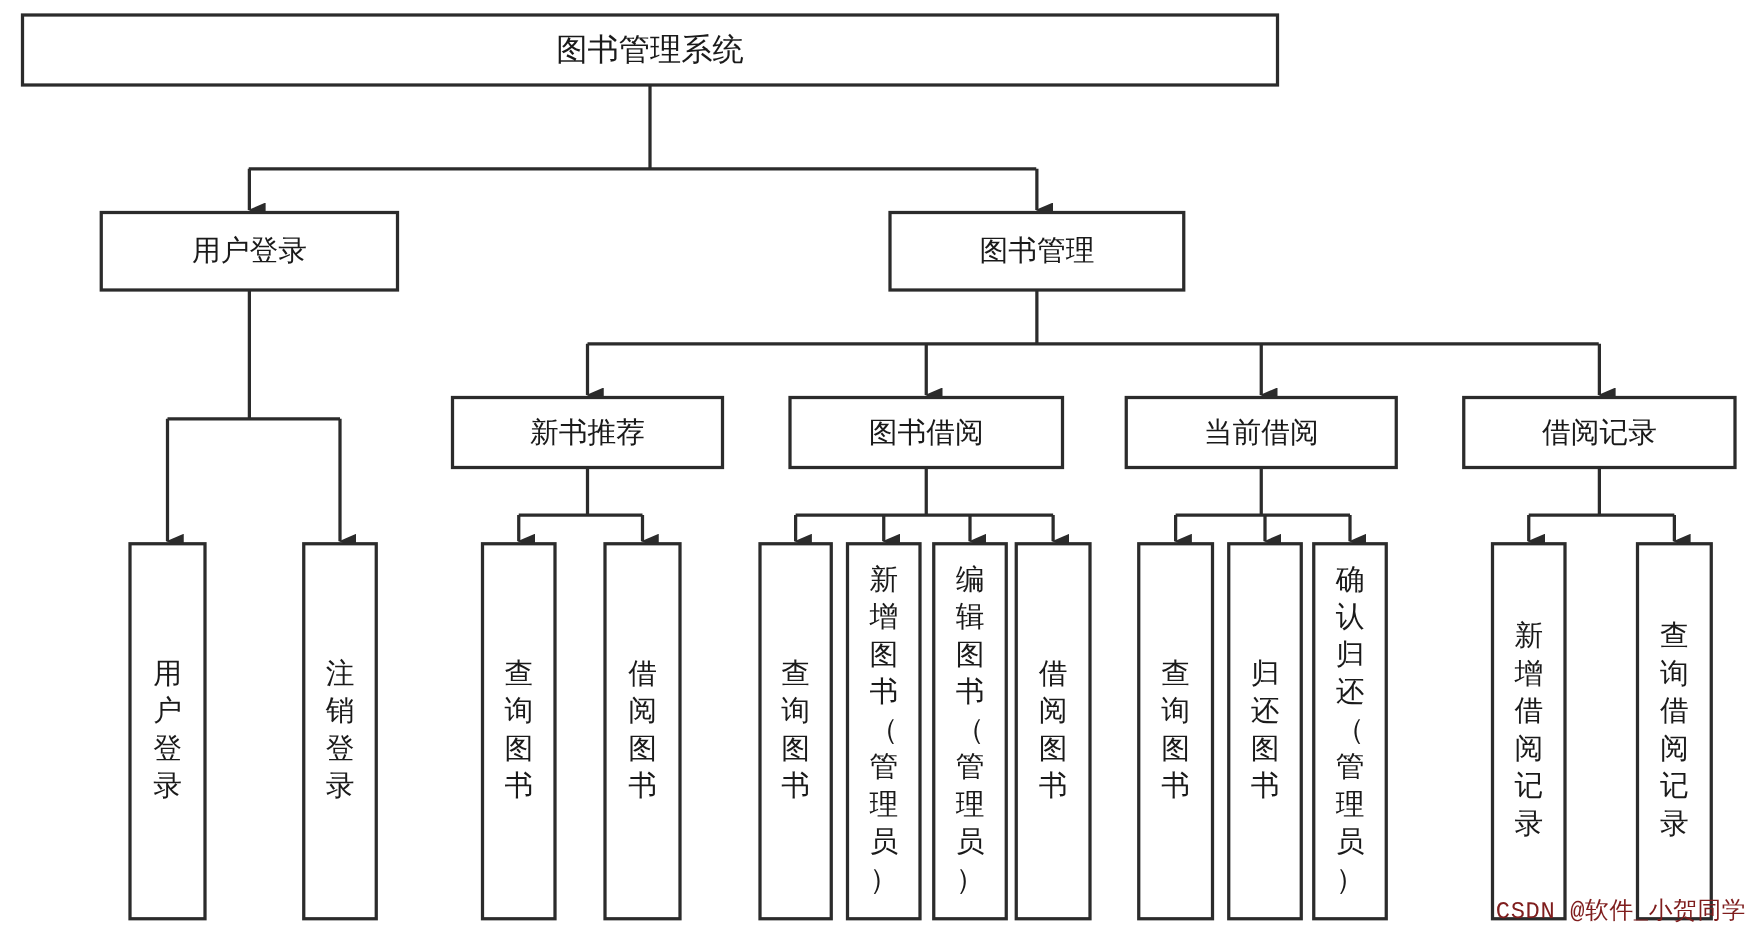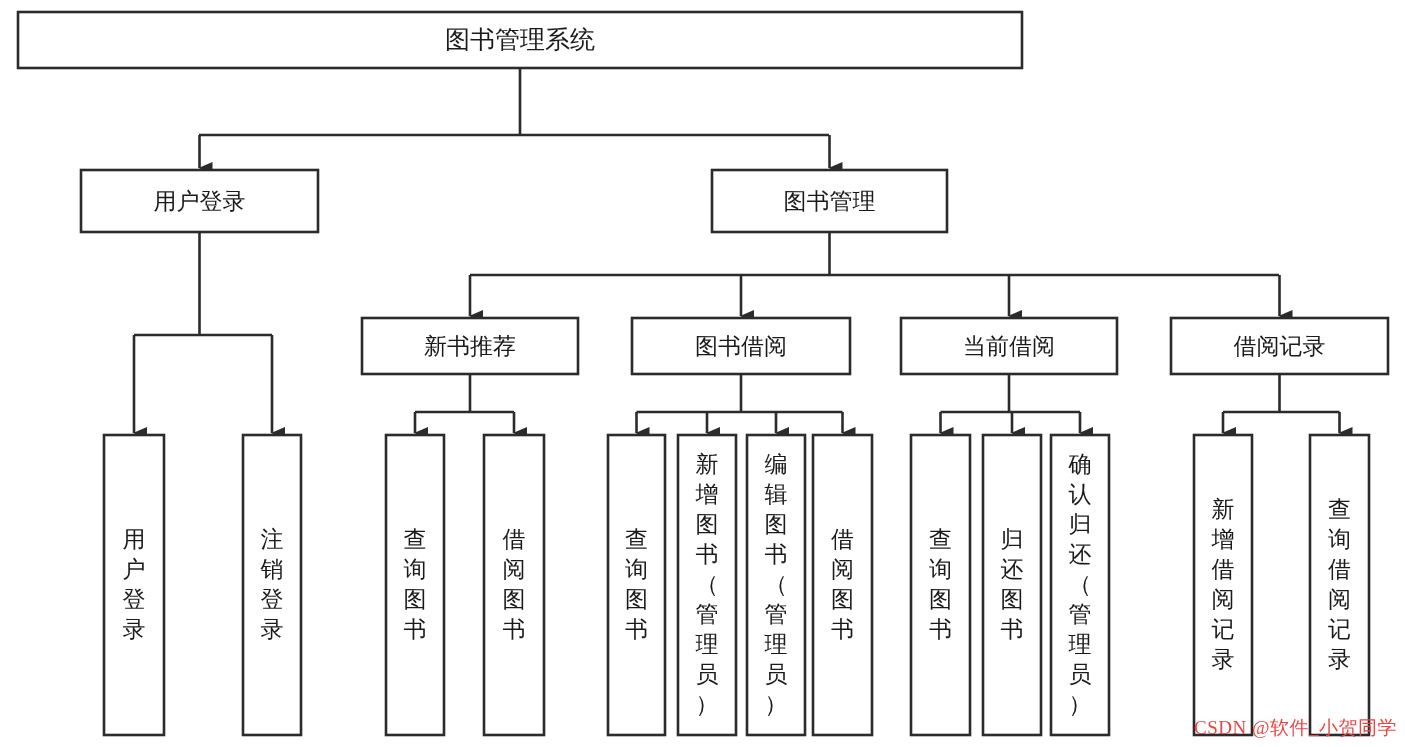--- a/index.html
+++ b/index.html
@@ -46,23 +46,23 @@
     dominant-baseline: middle;
   }
   .label-root { font-size: 25px; }
   .label-l2 { font-size: 23px; }
   .label-l3 { font-size: 23px; }
   .label-leaf { font-size: 23px; }
   .watermark {
     position: absolute;
     right: 8px;
     bottom: 6px;
-    font-family: Liberation Serif, serif;
+    font-family: Liberation Mono, monospace;
     font-size: 19px;
-    color: #ef4444;
+    color: #7f1d1d;
     white-space: nowrap;
     letter-spacing: 0.5px;
   }
 </style>
 </head>
 <body>
 
 <div id="diagram-root">
   <svg class="canvas" viewBox="0 0 1405 747">
     <defs>

